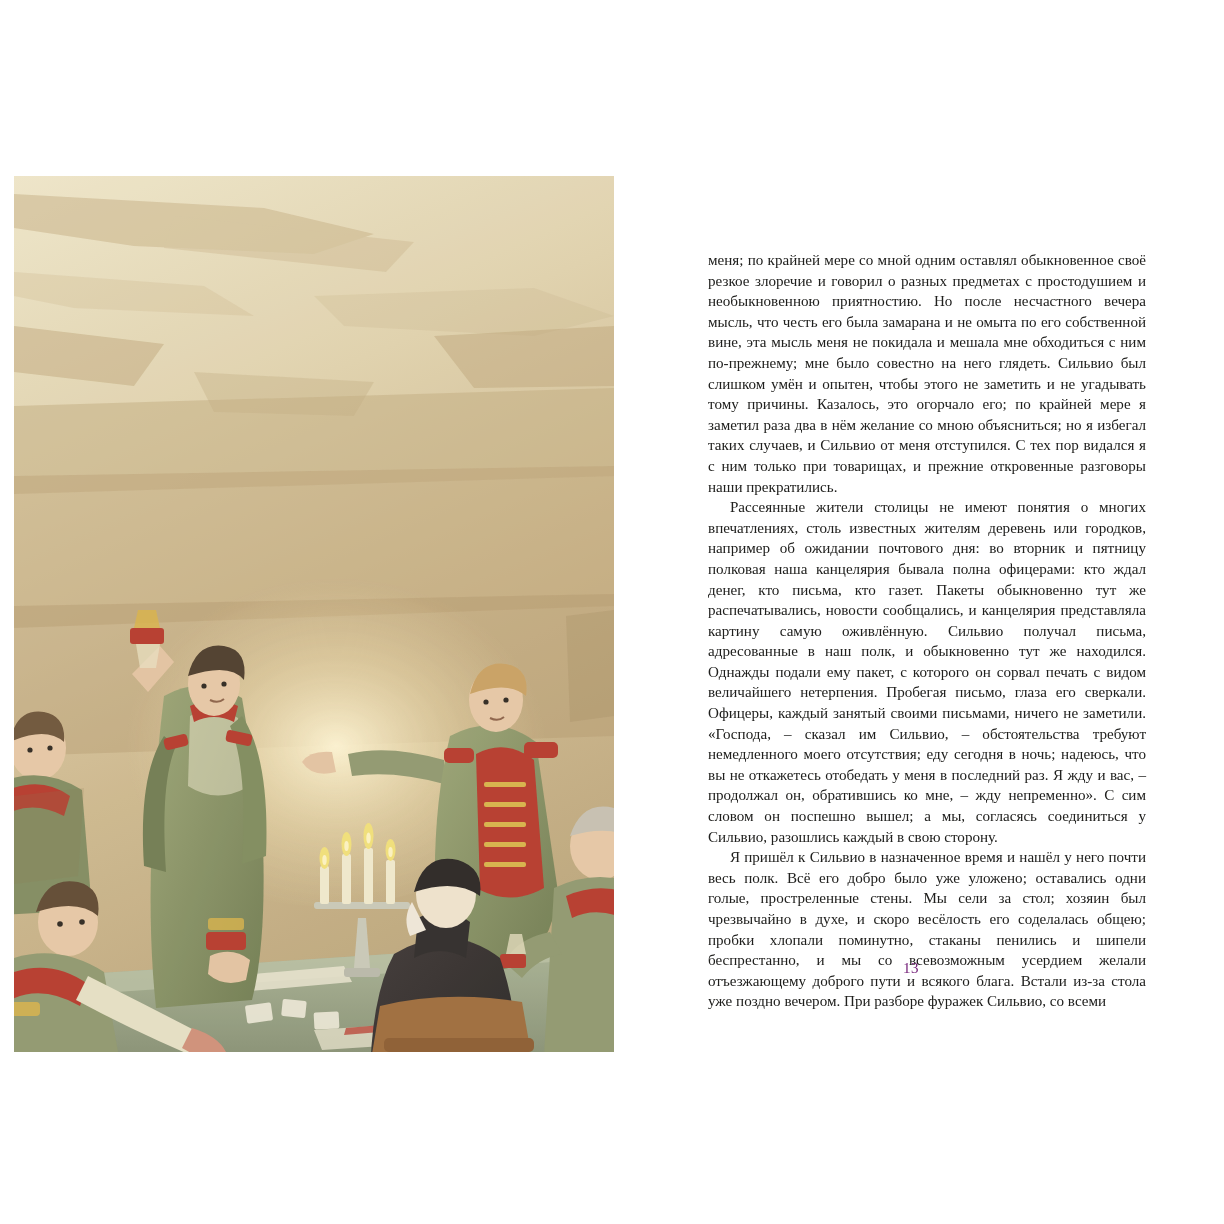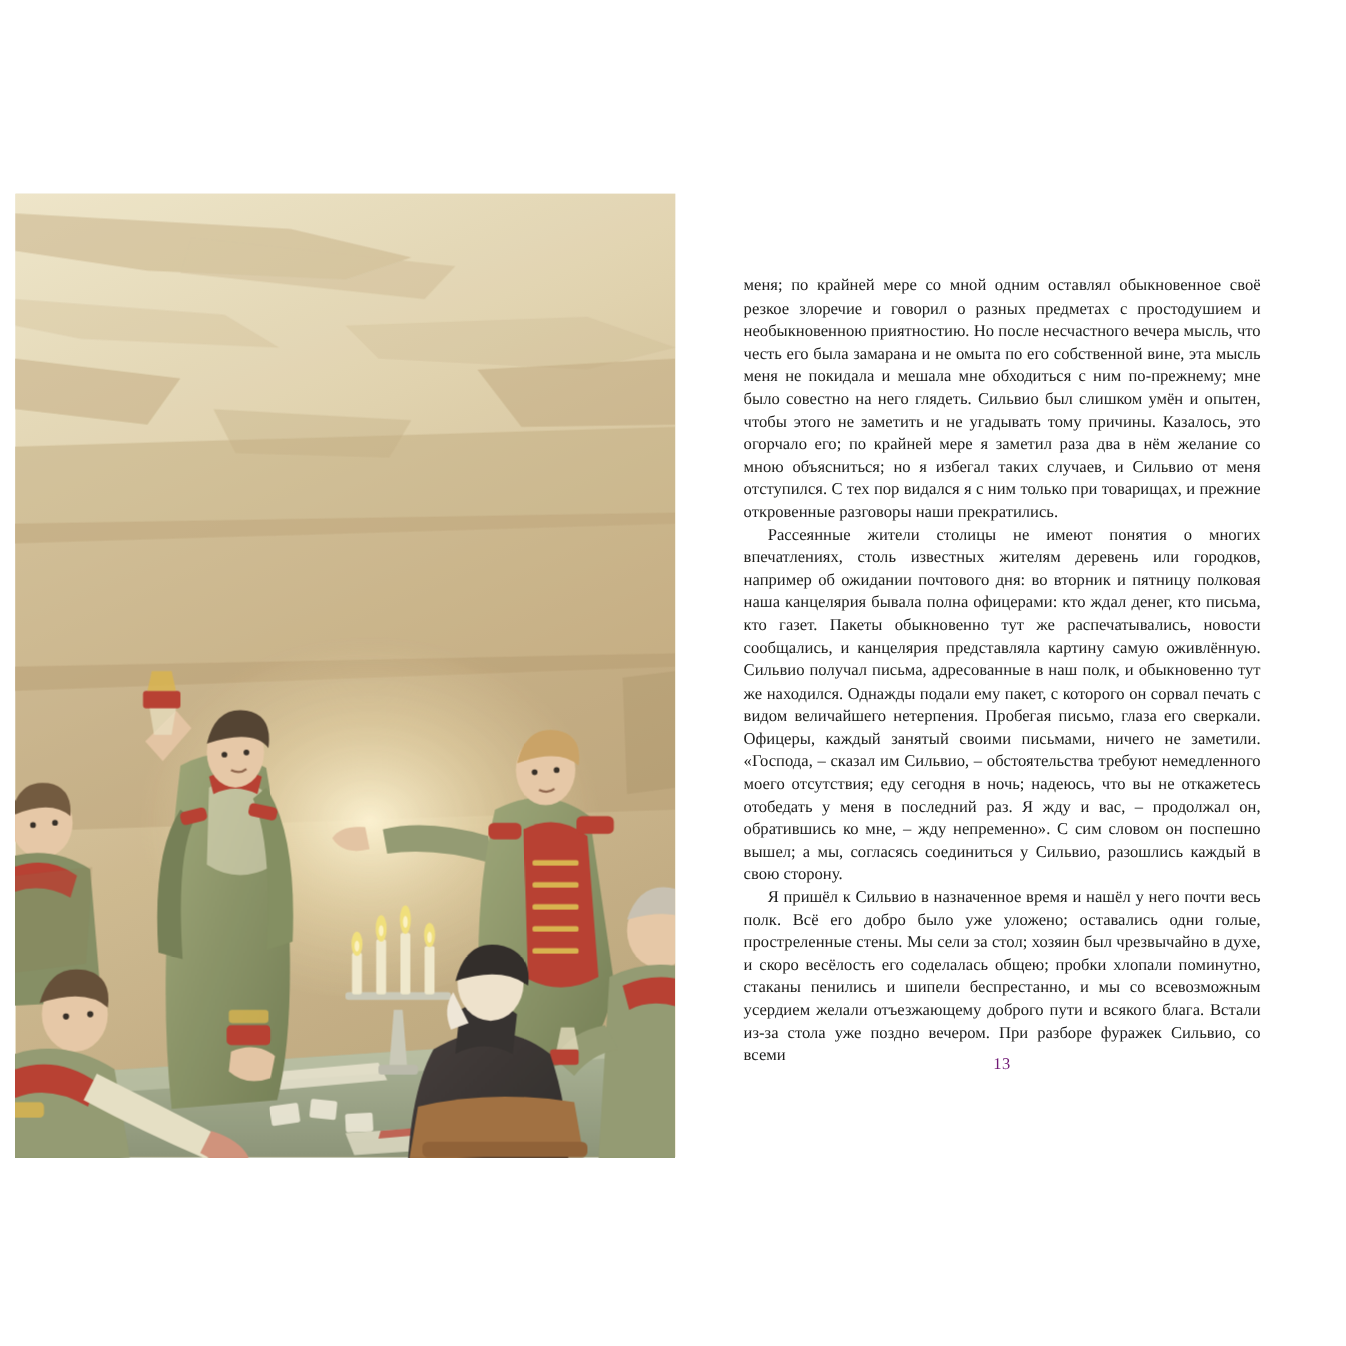--- a/index.html
+++ b/index.html
@@ -40,20 +40,21 @@
     width: 470px;
   }
   .body-text {
     font-family: "Liberation Serif", serif;
     font-size: 15.1px;
     line-height: 20.6px;
     color: #20201e;
     text-align: justify;
     text-justify: inter-word;
     hyphens: manual;
+    margin-left: 32px;
   }
   .body-text p {
     margin: 0;
     text-indent: 1.45em;
   }
   .body-text p.first {
     text-indent: 0;
   }
   .folio {
     position: absolute;

